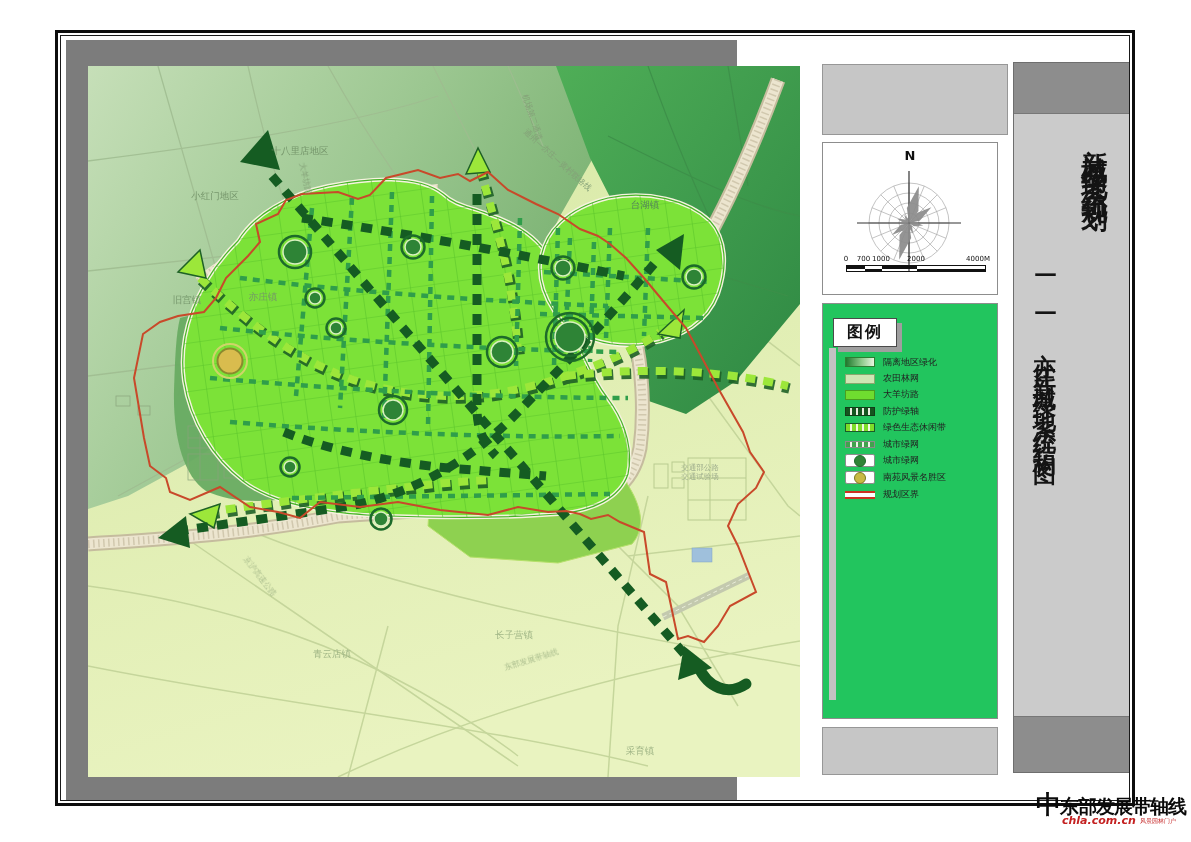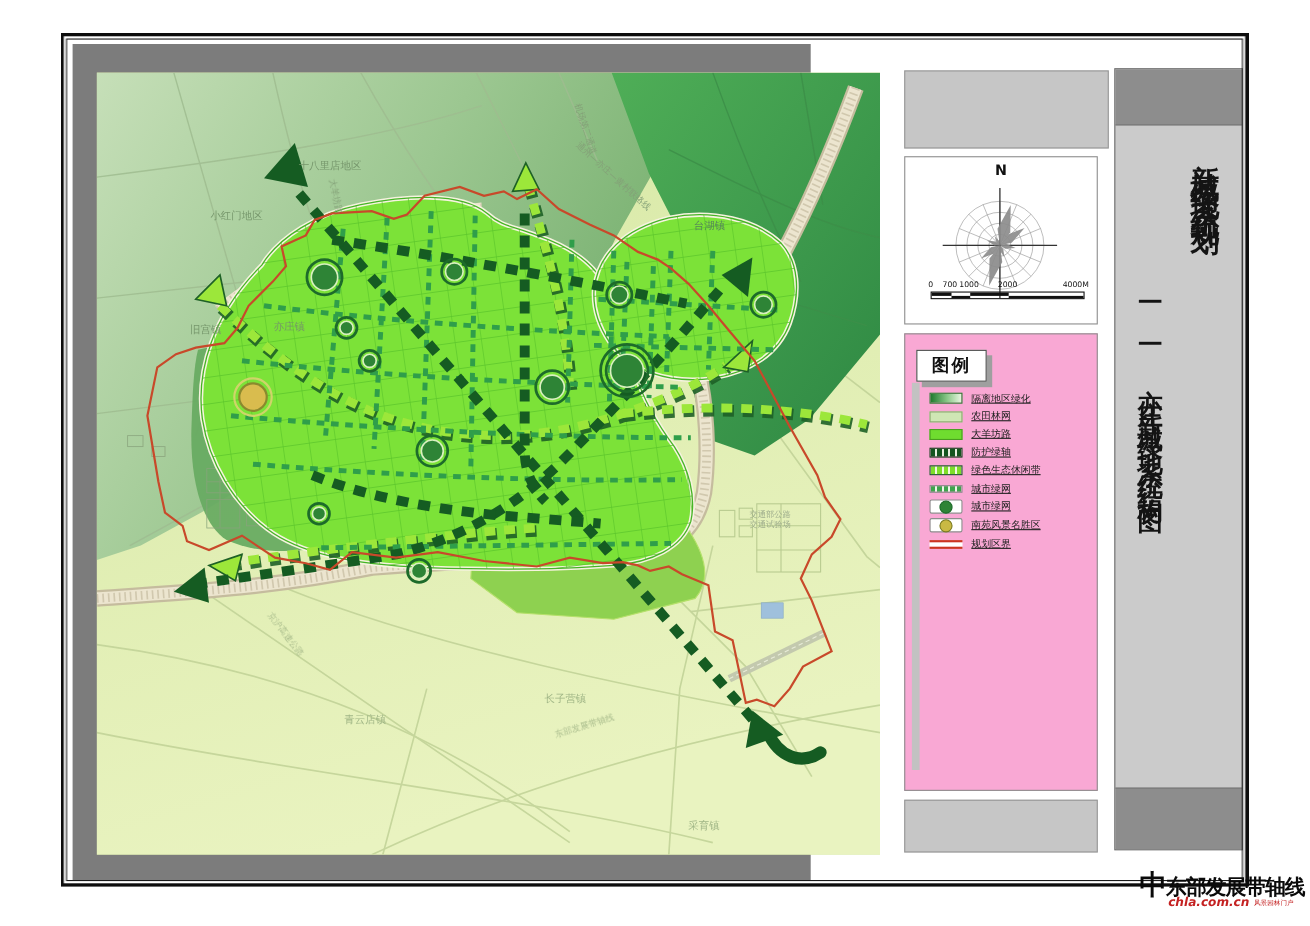--- a/index.html
+++ b/index.html
@@ -13,42 +13,42 @@
   .map-shadow{position:absolute;left:66px;top:40px;width:671px;height:760px;background:#7c7c7c;}
   .map-wrap{position:absolute;left:88px;top:66px;width:712px;height:711px;background:#dcecae;overflow:hidden;}
   
   .mid-block{position:absolute;background:#c6c6c6;border:1px solid #979797;box-sizing:border-box;}
   .mid-top{left:822px;top:64px;width:186px;height:71px;}
   .mid-bottom{left:822px;top:727px;width:176px;height:48px;}
   .compass-box{position:absolute;left:822px;top:142px;width:176px;height:153px;background:#fff;
                border:1px solid #8d8d8d;box-sizing:border-box;}
   .north-label{position:absolute;left:0;top:5px;width:100%;text-align:center;font-size:13px;
                font-weight:bold;color:#111;}
-  .legend-box{position:absolute;left:822px;top:303px;width:176px;height:416px;background:#f9a8d4;
+  .legend-box{position:absolute;left:822px;top:303px;width:176px;height:416px;background:#22c55e;
               border:1px solid #8d8d8d;box-sizing:border-box;}
   .legend-tab{position:absolute;left:10px;top:14px;width:62px;height:27px;background:#fff;
               border:1px solid #4a4a4a;box-shadow:5px 5px 0 #9f9f9f;display:flex;align-items:center;
               justify-content:center;font-size:16px;font-weight:bold;color:#111;letter-spacing:2px;}
   .legend-strip{position:absolute;left:6px;top:44px;bottom:18px;width:7px;background:#c2c2c2;}
   .legend-rows{position:absolute;left:22px;top:50px;right:6px;}
   .legend-row{display:flex;align-items:center;height:16.4px;}
   .sw{width:30px;height:9px;margin-right:8px;box-sizing:border-box;flex:0 0 30px;}
   .sw-gradient{background:linear-gradient(90deg,#1f7a2e,#8cc98a 55%,#e8f5e0);border:1px solid #2e7d32;height:10px;}
   .sw-pale{background:#cfe6b4;border:1px solid #8aa86e;height:10px;}
   .sw-bright{background:#6fdc2f;border:1px solid #4a9e20;height:10px;}
   .sw-dashdark{background:repeating-linear-gradient(90deg,#14551f 0 4px,#e8efe0 4px 6px);border:1px solid #123c18;height:9px;}
   .sw-dashlight{background:repeating-linear-gradient(90deg,#7edd2a 0 4px,#f2f8e2 4px 6px);border:1px solid #1a5c28;height:9px;}
   .sw-dashmed{background:repeating-linear-gradient(90deg,#3fa34d 0 4px,#eef5ea 4px 6px);border:1px solid #8a8a8a;height:7px;}
   .sw-circ{background:#fff;border:1px solid #8d8d8d;height:13px;border-radius:2px;display:flex;
            align-items:center;justify-content:center;}
   .dot{width:10px;height:10px;border-radius:50%;}
   .dot-green{background:#2e8436;border:1px solid #1d6b2a;}
   .dot-yellow{background:#c9b944;border:1px solid #7a7a1f;}
   .sw-redline{background:#fff;border-top:2px solid #cc3322;border-bottom:2px solid #cc3322;height:8px;}
-  .legend-label{font-size:9px;color:#222;white-space:nowrap;text-decoration:underline;}
+  .legend-label{font-size:9px;color:#222;white-space:nowrap;}
   
   .scalebar{position:absolute;left:23px;top:112px;width:140px;height:22px;}
   .scalebar .tick{position:absolute;top:0;font-size:7px;color:#111;transform:translateX(-50%);}
   .sb-bar{position:absolute;left:0;top:10px;width:140px;height:7px;border:1px solid #111;box-sizing:border-box;}
   .sb-seg{position:absolute;height:2.5px;}
   
   .title-panel{position:absolute;left:1013px;top:62px;width:117px;height:711px;border:1px solid #6e6e6e;
                box-sizing:border-box;background:#cbcbcb;}
   .title-head{position:absolute;left:0;top:0;width:100%;height:50px;background:#8d8d8d;border-bottom:1px solid #777;}
   .title-foot{position:absolute;left:0;bottom:0;width:100%;height:55px;background:#8d8d8d;border-top:1px solid #777;}

